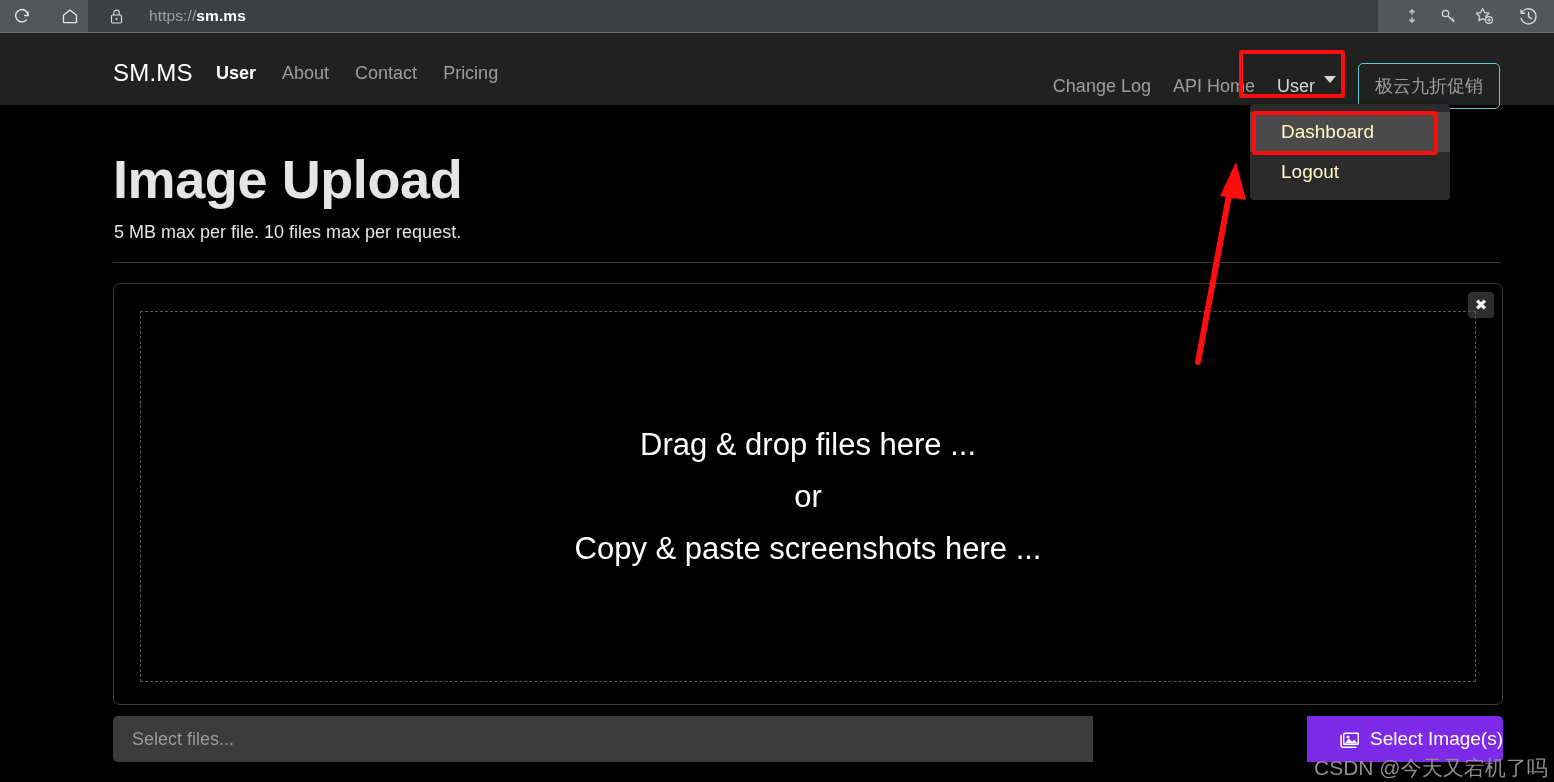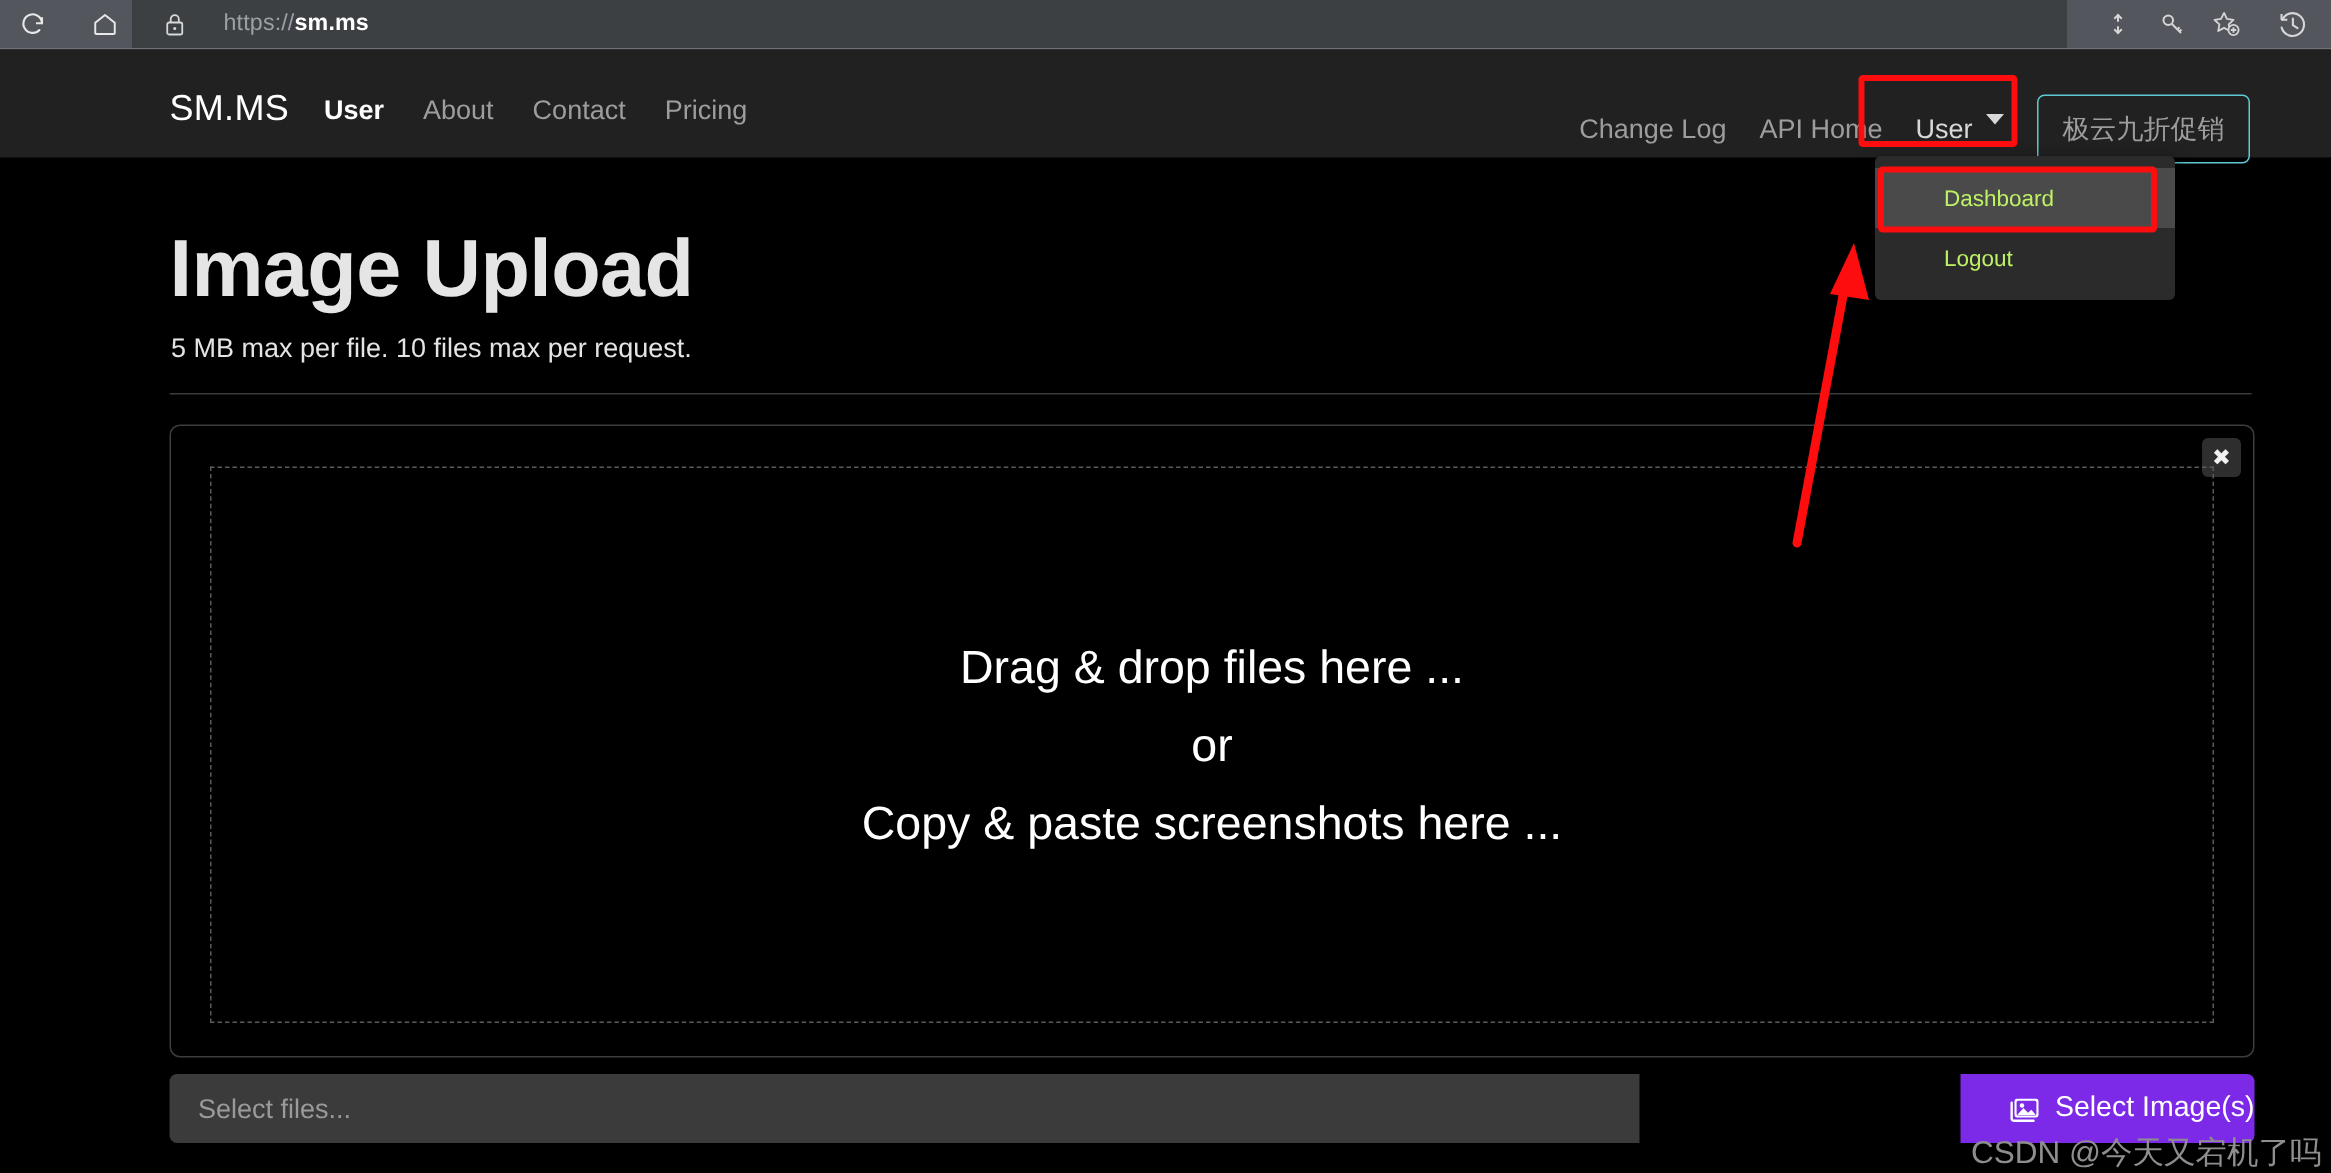--- a/index.html
+++ b/index.html
@@ -97,22 +97,22 @@
     position: absolute; left: 1250px; top: 104px;
     width: 200px; height: 96px;
     background: #2b2b2b;
     border-radius: 4px;
     box-shadow: 0 3px 10px rgba(0,0,0,.6);
     padding: 8px 0;
     z-index: 30;
   }
   .dd-item {
     height: 40px; display: flex; align-items: center;
-    padding-left: 46px;
-    font-size: 15px; color: #bef264;
+    padding-left: 31px;
+    font-size: 19px; color: #fef9c3;
   }
   .dd-item.highlight { background: #4a4a4a; }
 
   
   .page-title {
     position: absolute; left: 113px; top: 148px;
     font-size: 54px; font-weight: 700; color: #e5e5e5;
     letter-spacing: -.4px;
   }
   .page-sub {

